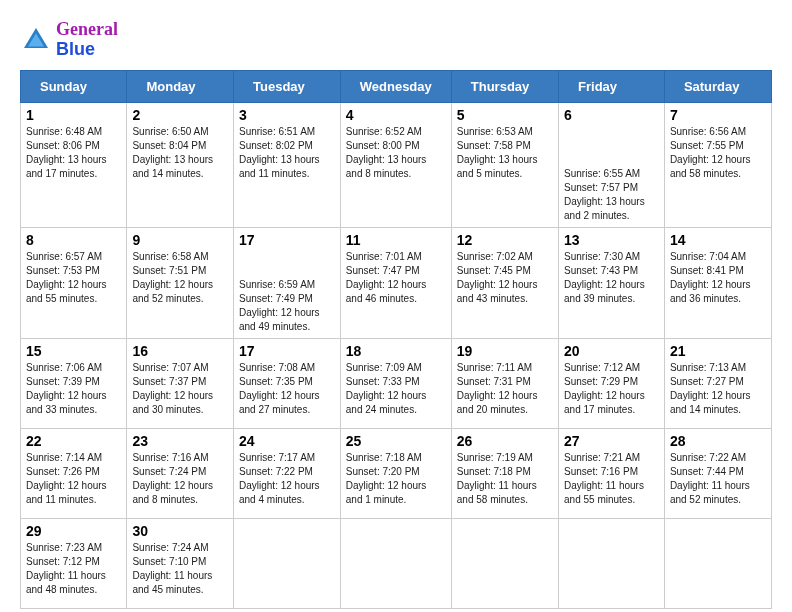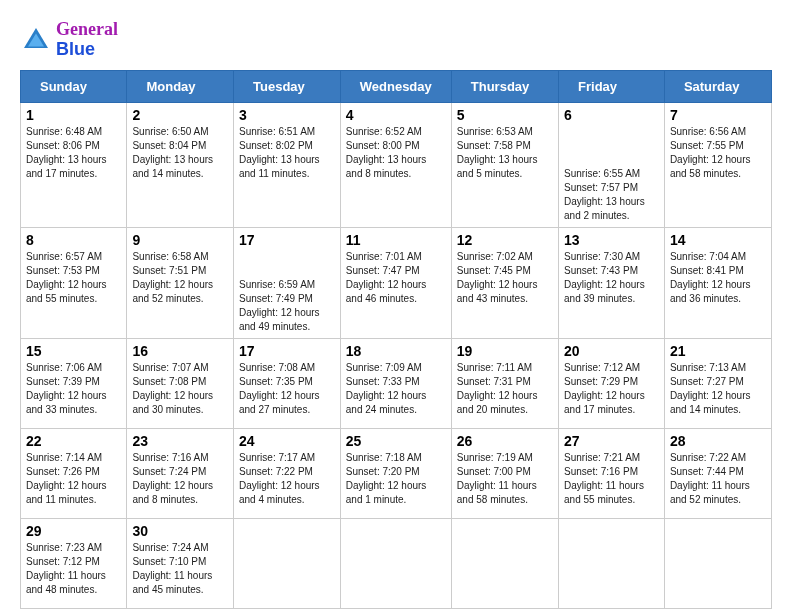--- a/index.html
+++ b/index.html
@@ -206,21 +206,21 @@
       <tr>
         <td>
           <span class="day-num">15</span>
           <div class="day-info" style="white-space: pre-line;">Sunrise: 7:06 AM
 Sunset: 7:39 PM
 Daylight: 12 hours and 33 minutes.</div>
         </td>
         <td>
           <span class="day-num">16</span>
           <div class="day-info" style="white-space: pre-line;">Sunrise: 7:07 AM
-Sunset: 7:08 PM
+Sunset: 7:37 PM
 Daylight: 12 hours and 30 minutes.</div>
         </td>
         <td>
           <span class="day-num">17</span>
           <div class="day-info" style="white-space: pre-line;">Sunrise: 7:08 AM
 Sunset: 7:35 PM
 Daylight: 12 hours and 27 minutes.</div>
         </td>
         <td>
           <span class="day-num">18</span>
@@ -268,21 +268,21 @@
         </td>
         <td>
           <span class="day-num">25</span>
           <div class="day-info" style="white-space: pre-line;">Sunrise: 7:18 AM
 Sunset: 7:20 PM
 Daylight: 12 hours and 1 minute.</div>
         </td>
         <td>
           <span class="day-num">26</span>
           <div class="day-info" style="white-space: pre-line;">Sunrise: 7:19 AM
-Sunset: 7:00 PM
+Sunset: 7:18 PM
 Daylight: 11 hours and 58 minutes.</div>
         </td>
         <td>
           <span class="day-num">27</span>
           <div class="day-info" style="white-space: pre-line;">Sunrise: 7:21 AM
 Sunset: 7:16 PM
 Daylight: 11 hours and 55 minutes.</div>
         </td>
         <td>
           <span class="day-num">28</span>

